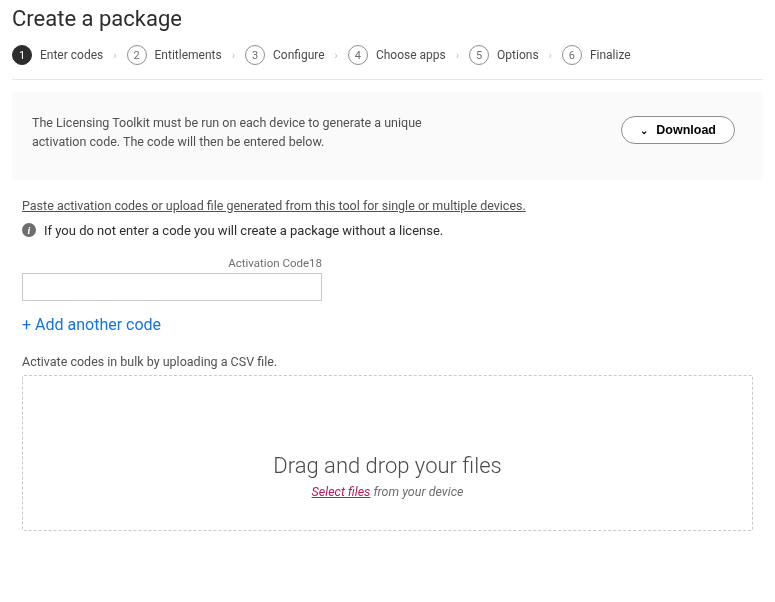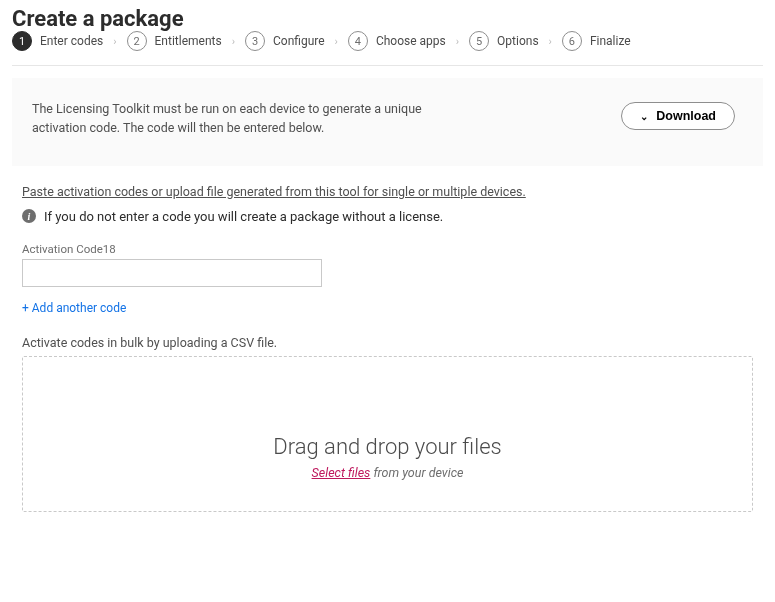--- a/index.html
+++ b/index.html
@@ -6,22 +6,23 @@
   body {
     font-family: -apple-system, BlinkMacSystemFont, "Segoe UI", Roboto, Arial, sans-serif;
     color: #2c2c2c;
     background: #fff;
     font-size: 13px;
     width: 775px;
   }
   .page { padding: 6px 12px 12px 12px; }
   .title {
     font-size: 22px;
-    font-weight: 700;
+    font-weight: 400;
     color: #2c2c2c;
+    margin-bottom: 14px;
   }
   .wizard {
     display: flex;
     align-items: center;
     gap: 6px;
     padding-bottom: 14px;
     border-bottom: 1px solid #e6e6e6;
     margin-bottom: 12px;
   }
   .step { display: flex; align-items: center; gap: 8px; }
@@ -79,36 +80,36 @@
   .info-icon {
     width: 14px; height: 14px; border-radius: 50%;
     background: #6e6e6e; color: #fff;
     display: inline-flex; align-items: center; justify-content: center;
     font-size: 10px; font-weight: bold; font-style: italic;
     font-family: Georgia, serif;
   }
 
   .field { margin-top: 18px; }
   .field-label-row {
-    display: flex; justify-content: flex-start;
+    display: flex; justify-content: flex-end;
     font-size: 11.5px; color: #6e6e6e;
     width: 300px;
     margin-bottom: 3px;
   }
   .field-input {
     width: 300px;
     border: 1px solid #c9c9c9;
     padding: 6px 8px;
     font-size: 13px;
     height: 28px;
   }
   .add-link {
     display: inline-block;
     margin-top: 14px;
-    font-size: 12px;
+    font-size: 16px;
     color: #1473e6;
     cursor: pointer;
   }
   .bulk-label { font-size: 12.5px; color: #505050; margin-top: 20px; margin-bottom: 6px; }
   .dropzone {
     border: 1px dashed #c9c9c9;
     border-radius: 2px;
     height: 156px;
     display: flex; flex-direction: column;
     align-items: center; justify-content: center;

